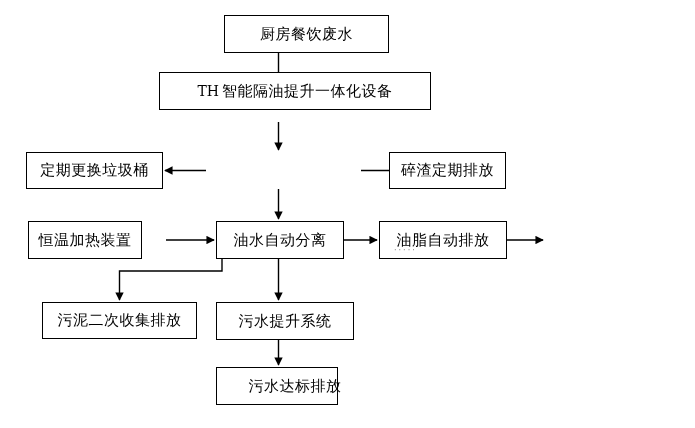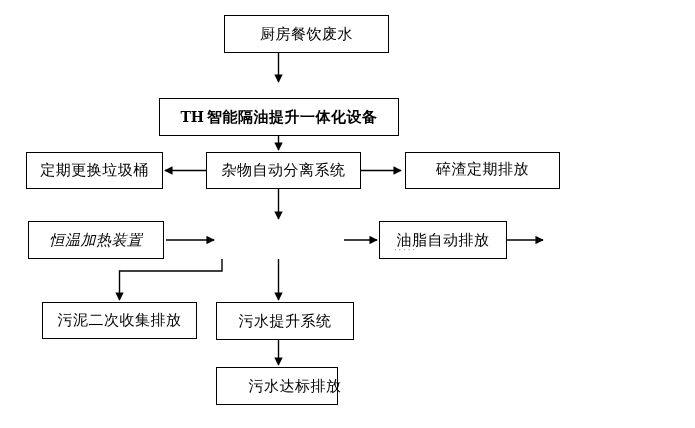--- a/index.html
+++ b/index.html
@@ -94,41 +94,41 @@
       <path d="M 278.5 259 L 278.5 300"></path>
 
       <path d="M 278.5 340 L 278.5 365"></path>
     </g>
   </svg>
 
   <div class="node" style="left:196px; top:15px; width:165px; height:38px;margin-left:28px;">
     <span class="label">厨房餐饮废水</span>
   </div>
 
-  <div class="node" style="left:159px; top:98px; width:240px; height:38px;font-weight:bold;">
+  <div class="node" style="left:159px; top:72px; width:272px; height:38px;">
     <span class="prefix-th">TH</span>
       <span class="label">智能隔油提升一体化设备</span>
   </div>
 
   <div class="node" style="left:26px; top:152px; width:137px; height:37px;">
     <span class="label">定期更换垃圾桶</span>
   </div>
 
-  <div class="node" style="left:206px; top:152px; width:155px; height:37px;">
-    <span class="label">杂物自动分离系统</span>
-  </div>
 
-  <div class="node" style="left:405px; top:152px; width:155px; height:37px;font-family:Liberation Mono, monospace;">
+  <div class="node" style="left:389px; top:152px; width:117px; height:37px;">
     <span class="label">碎渣定期排放</span>
   </div>
 
-  <div class="node" style="left:28px; top:221px; width:136px; height:38px;font-style:italic;">
+  <div class="node" style="left:28px; top:221px; width:114px; height:38px;">
     <span class="label">恒温加热装置</span>
   </div>
 
+  <div class="node" style="left:216px; top:221px; width:128px; height:38px;">
+    <span class="label">油水自动分离</span>
+  </div>
 
   <div class="node" style="left:379px; top:221px; width:128px; height:38px;">
     <span class="label">油脂自动排放</span>
     <span class="specks">·····</span>
   </div>
 
 
   <div class="node" style="left:42px; top:302px; width:155px; height:37px;text-align:right;">
     <span class="label">污泥二次收集排放</span>
   </div>

